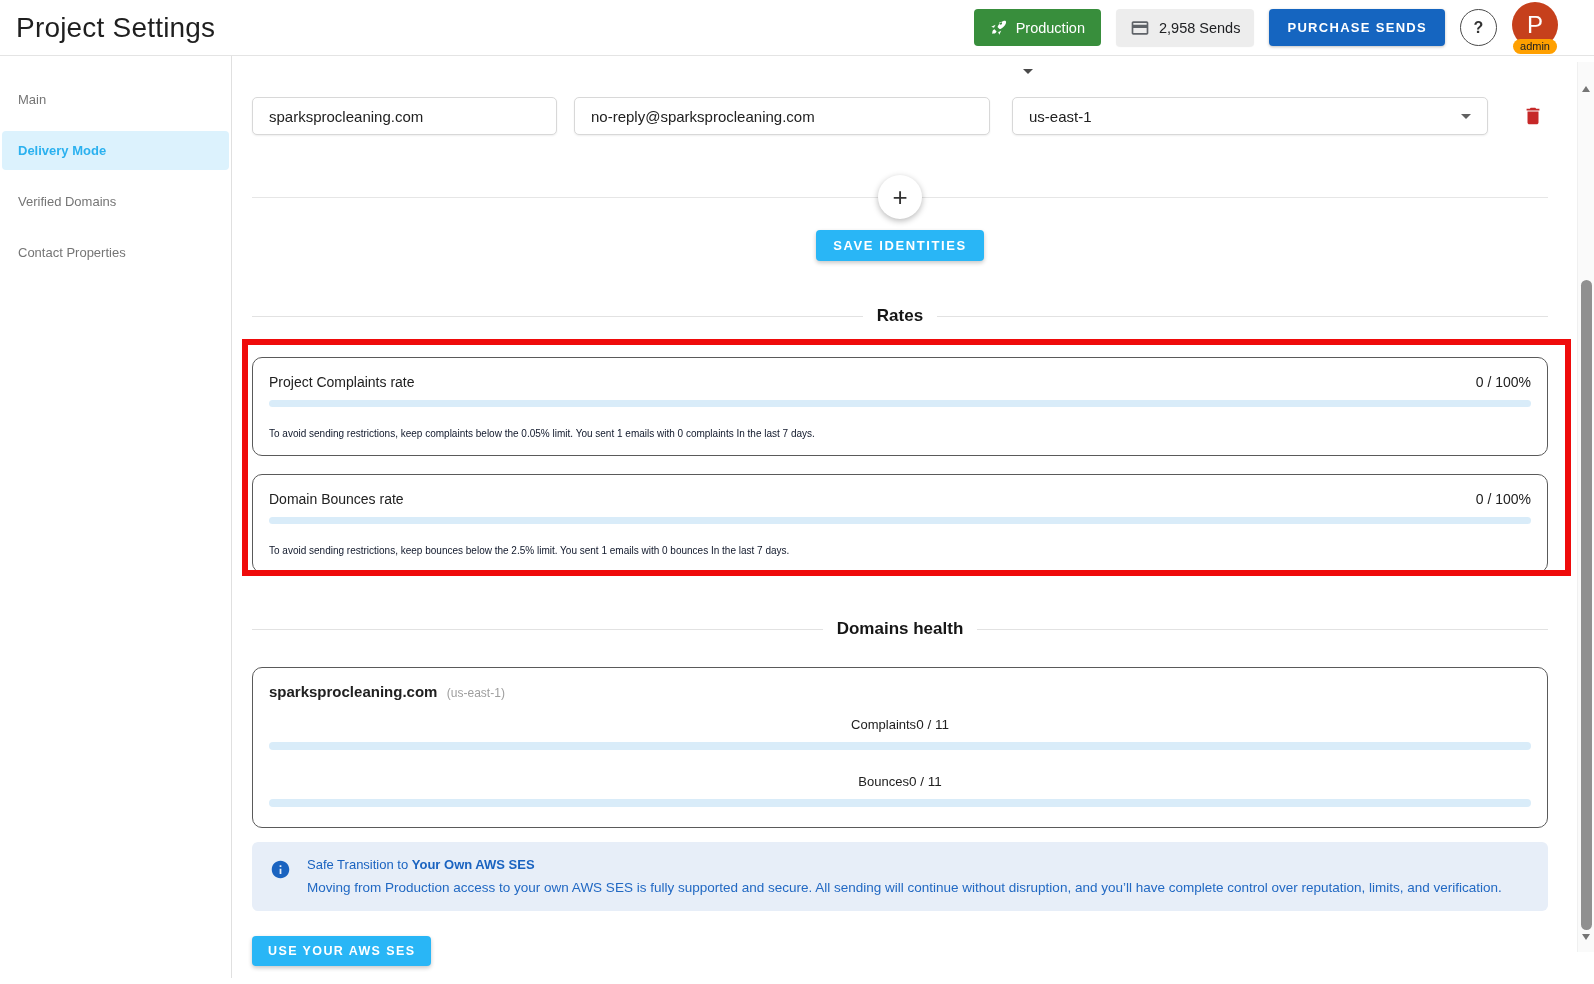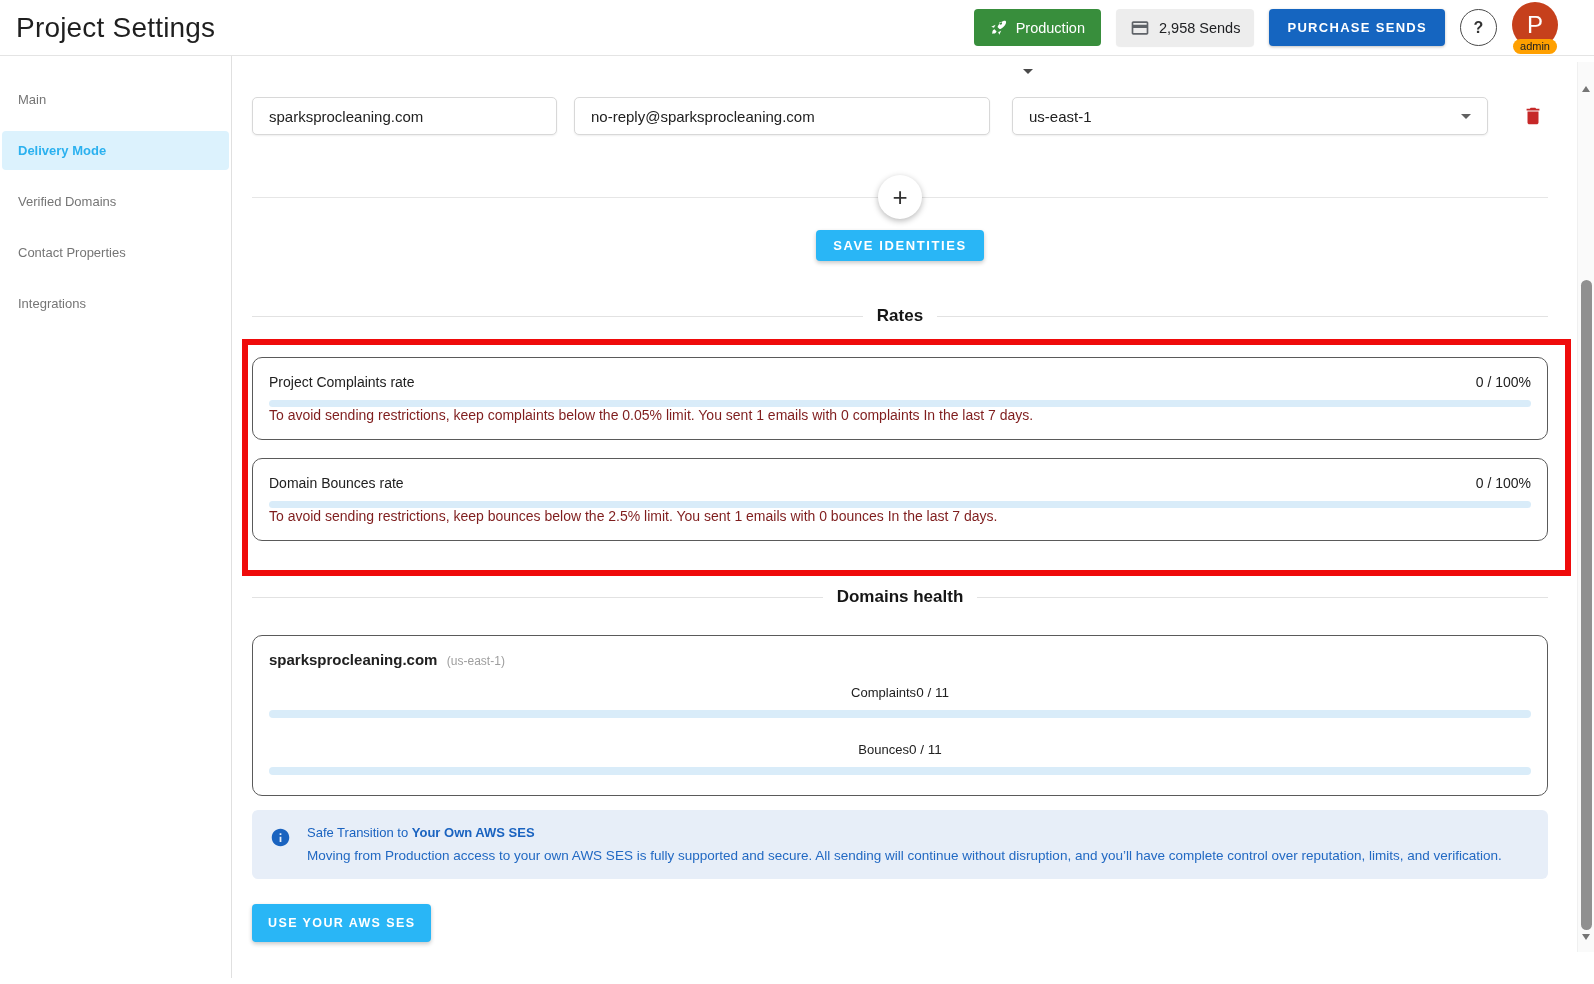--- a/index.html
+++ b/index.html
@@ -74,40 +74,40 @@
   .annotation-box { position:absolute; left:10px; top:283px; width:1329px; height:237px;
                     border:6px solid #ef0b0b; pointer-events:none; z-index:5; }
   .rate-card { border:1px solid #5a5a5a; border-radius:10px; padding:16px; background:#fff; }
   .rate-card-1 { margin-top:31px; }
   .rate-card-2 { margin-top:18px; }
   .rate-head { display:flex; justify-content:space-between; align-items:center; }
   .rate-title { font-size:14px; color:#212121; }
   .rate-value { font-size:14px; color:#212121; }
   .progress { margin-top:10px; height:7px; border-radius:4px; background:#d9ecf9; overflow:hidden; }
   .progress-fill { height:100%; width:0%; background:#29b6f6; }
-  .rate-caption { margin-top:0; font-size:14px; color:#7f1d1d; }
+  .rate-caption { margin-top:21px; font-size:10px; color:#0f172a; }
 
   
   .domain-card { margin-top:28px; border:1px solid #5a5a5a; border-radius:10px; padding:15px 16px 20px; background:#fff; }
   .domain-title { font-size:15px; font-weight:bold; color:#212121; }
   .domain-region { font-size:12px; font-weight:normal; color:#9e9e9e; margin-left:5px; }
   .metric-row { display:flex; justify-content:center; align-items:center; }
   .metric-1 { margin-top:16px; }
   .metric-2 { margin-top:24px; }
   .metric-label { font-size:13px; color:#212121; }
   .metric-value { font-size:13.5px; color:#212121; }
   .metric-bar { margin-top:10px; height:8px; border-radius:4px; background:#d9ecf9; overflow:hidden; }
 
   
   .aws-alert { margin-top:14px; background:#e7eef8; border-radius:6px; padding:15px 18px 16px; display:flex; gap:16px; }
   .info-icon { flex-shrink:0; margin-top:2px; }
   .alert-title { font-size:13px; color:#1a63c0; }
   .alert-title b { font-weight:bold; }
   .alert-body { margin-top:8px; font-size:13.5px; color:#2269c3; }
-  .btn-use-ses { margin-top:25px; height:38px; padding:0 16px; background:#29b6f6; color:#fff; border:none;
+  .btn-use-ses { margin-top:25px; height:30px; padding:0 16px; background:#29b6f6; color:#fff; border:none;
                  border-radius:4px; font-size:12.5px; font-weight:bold; letter-spacing:1.4px; cursor:pointer;
                  box-shadow:0 2px 4px rgba(0,0,0,.22); font-family:inherit; }
 
   
   .scrollbar { position:absolute; right:0; top:62px; width:17px; height:890px; background:#fafafa;
                border-left:1px solid #f0f0f0; z-index:10; }
   .sb-arrow-up { position:absolute; top:24px; left:4px; width:0; height:0;
                  border-left:4.5px solid transparent; border-right:4.5px solid transparent;
                  border-bottom:6px solid #757575; cursor:pointer; }
   .sb-thumb { position:absolute; top:218px; left:3px; width:11px; height:650px; background:#909090;
@@ -149,21 +149,20 @@
   </div>
 </div>
 
 <div class="layout">
 
   <div class="sidebar">
     <div class="side-item">Main</div>
     <div class="side-item active">Delivery Mode</div>
     <div class="side-item">Verified Domains</div>
     <div class="side-item">Contact Properties</div>
-    <div class="side-item">Integrations</div>
   </div>
 
   <div class="content">
 
     <div class="cutoff-fragment"></div>
 
     
     <div class="identities-row">
       <div class="field field-domain">sparksprocleaning.com</div>
       <div class="field field-email">no-reply@sparksprocleaning.com</div>

